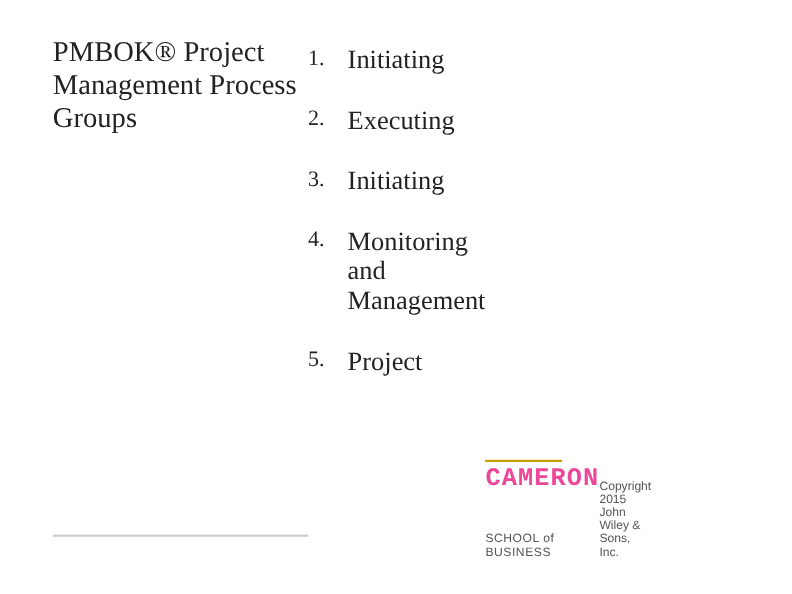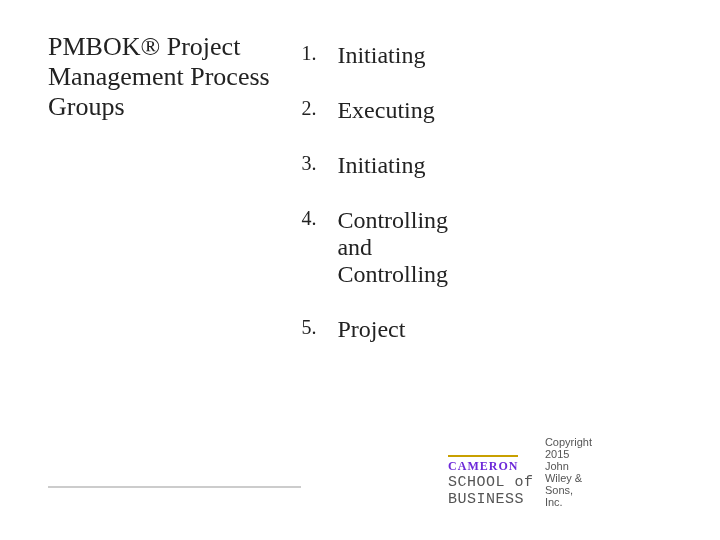--- a/index.html
+++ b/index.html
@@ -70,33 +70,34 @@
       padding-top: 8px;
     }
 
     .logo-section {
       display: flex;
       flex-direction: column;
       align-items: flex-start;
     }
 
     .logo-cameron {
-      font-size: 12px;
+      font-size: 23px;
       font-weight: bold;
-      color: #6d28d9;
-      font-family: Liberation Serif, serif;
+      color: #ec4899;
+      font-family: Liberation Mono, monospace;
       letter-spacing: 1px;
       text-transform: uppercase;
     }
 
     .logo-subtitle {
-      font-size: 15px;
+      font-size: 11px;
       color: #555555;
-      font-family: Liberation Mono, monospace;
+      font-family: Liberation Sans, sans-serif;
       letter-spacing: 0.5px;
+      margin-top: 36px;
     }
 
     .logo-line {
       width: 70px;
       height: 2px;
       background: #c8a000;
       margin-bottom: 2px;
     }
 
     .copyright {
@@ -123,21 +124,21 @@
       <div class="list-item">
         <span class="list-number">2.</span>
         <span class="list-text">Executing</span>
       </div>
       <div class="list-item">
         <span class="list-number">3.</span>
         <span class="list-text">Initiating</span>
       </div>
       <div class="list-item">
         <span class="list-number">4.</span>
-        <span class="list-text">Controlling and Controlling</span>
+        <span class="list-text">Monitoring and Management</span>
       </div>
       <div class="list-item">
         <span class="list-number">5.</span>
         <span class="list-text">Project</span>
       </div>
     </div>
 
   <div class="footer">
     <div class="logo-section">
       <div class="logo-line"></div>

